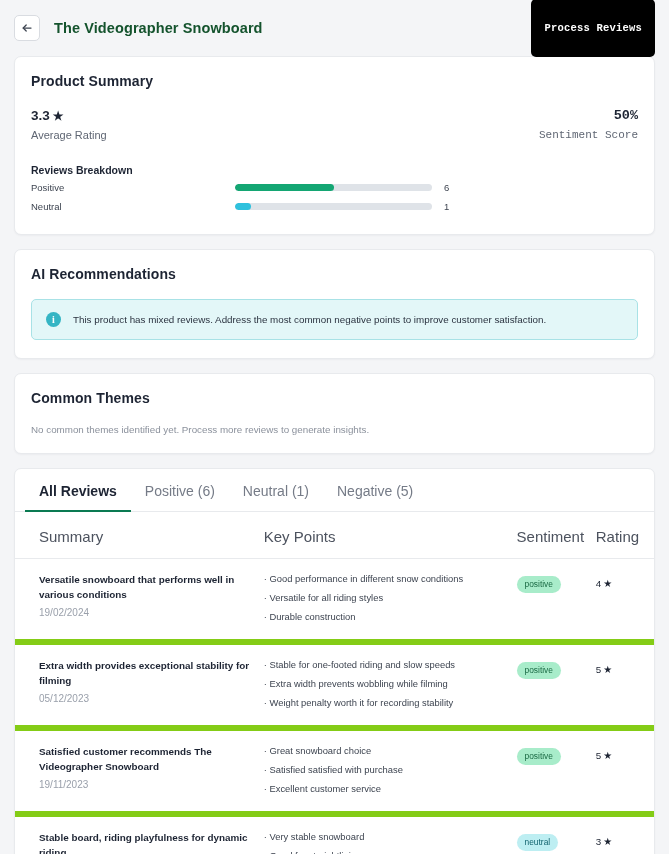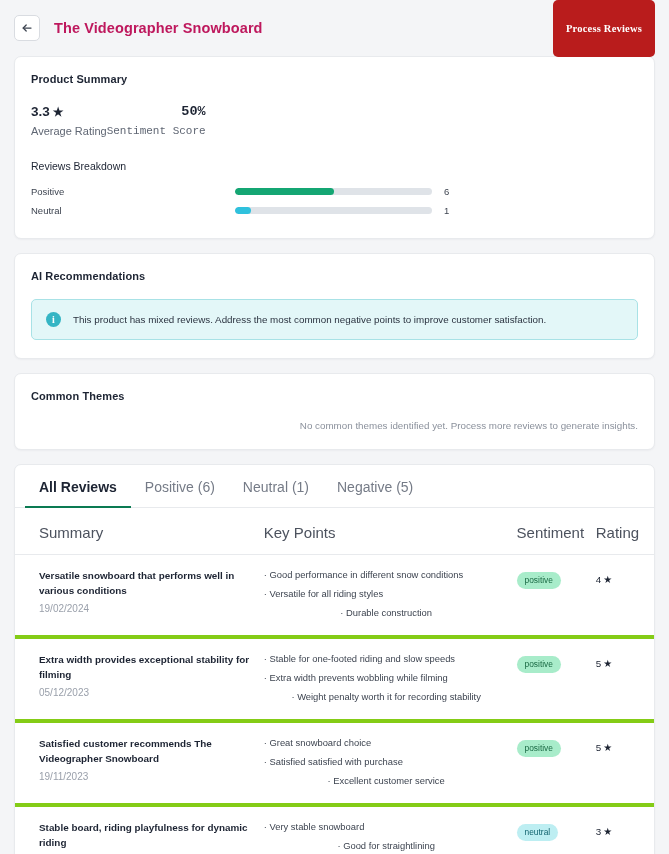--- a/index.html
+++ b/index.html
@@ -27,56 +27,57 @@
     border-radius: 5px;
     background: #ffffff;
     display: flex; align-items: center; justify-content: center;
     cursor: pointer;
     flex: 0 0 auto;
   }
   .back-btn svg { display: block; }
   .page-title {
     font-size: 14.5px;
     font-weight: bold;
-    color: #be185d;
+    color: #14532d;
     letter-spacing: .1px;
     flex: 1 1 auto;
   }
   .primary-btn {
-    background: #b91c1c;
+    background: #000000;
     color: #ffffff;
     border: none;
     border-radius: 5px;
     font-size: 10.5px;
     font-weight: bold;
     padding: 23px 13px;
     cursor: pointer;
-    font-family: Liberation Serif, serif;
+    font-family: Liberation Mono, monospace;
     letter-spacing: .2px;
   }
 
   
   .card {
     background: #ffffff;
     border: 1px solid #e8eaed;
     border-radius: 7px;
     margin: 0 14px 14px 14px;
     box-shadow: 0 1px 2px rgba(16,24,40,.04);
   }
   .card-pad { padding: 16px 16px 18px 16px; }
   .card-title {
-    font-size: 11px;
+    font-size: 14px;
     font-weight: bold;
     color: #1d2433;
     letter-spacing: .1px;
   }
 
   
   .summary-top {
     display: flex;
+    justify-content: space-between;
     align-items: flex-start;
     margin-top: 19px;
   }
   .stat-value {
     font-size: 13.5px;
     font-weight: bold;
     color: #1d2433;
     display: flex;
     align-items: center;
     gap: 3px;
@@ -87,24 +88,24 @@
     font-size: 11px;
     color: #5f6673;
     margin-top: 3px;
     line-height: 1.3;
   }
   .stat-right { text-align: right; font-family: Liberation Mono, monospace; }
   .stat-right .stat-value { justify-content: flex-end; }
 
   .breakdown-title {
     font-size: 10.5px;
-    font-weight: normal;
+    font-weight: bold;
     color: #1d2433;
     margin-top: 22px;
-    margin-bottom: 10px;
+    margin-bottom: 2px;
   }
   .bd-row {
     display: flex;
     align-items: center;
     height: 19px;
     font-size: 9.5px;
     color: #3d4450;
   }
   .bd-label { width: 204px; flex: 0 0 auto; }
   .bd-track {
@@ -144,21 +145,20 @@
     flex: 0 0 auto;
     font-family: "Liberation Serif", serif;
   }
   .rec-text { font-size: 9.8px; color: #2b3340; line-height: 1.35; }
 
   
   .themes-empty {
     font-size: 9.8px;
     color: #8b919c;
     margin-top: 18px;
-    text-align: right;
   }
 
   
   .reviews-card { padding: 0; overflow: hidden; }
   .tabs {
     display: flex;
     padding: 0 10px;
     border-bottom: 1px solid #e8eaed;
   }
   .tab {
@@ -185,21 +185,21 @@
     font-size: 15px;
     font-weight: normal;
     color: #4c525e;
     text-align: left;
     padding: 16px 0 13px 0;
     border-bottom: 1px solid #e8eaed;
   }
   table.reviews td {
     padding: 14px 0 16px 0;
     vertical-align: top;
-    border-bottom: 4px solid #84cc16;
+    border-bottom: 6px solid #84cc16;
   }
   .col-summary  { width: 248px; padding-left: 24px !important; padding-right: 12px !important; }
   .col-keypts   { width: 252px; padding-right: 8px !important; }
   .col-sent     { width: 79px; }
   .col-rating   { width: 58px; padding-right: 20px !important; text-align: left; }
   th.col-rating { text-align: left; }
 
   .rv-summary {
     font-size: 9.9px;
     font-weight: bold;
@@ -212,21 +212,21 @@
     margin-top: 5px;
   }
   .rv-points { list-style: none; }
   .rv-points li {
     font-size: 9.4px;
     color: #3d4450;
     line-height: 1.35;
     margin-bottom: 6px;
     white-space: nowrap;
   }
-  .rv-points li:last-child { margin-bottom: 0; text-align: center; }
+  .rv-points li:last-child { margin-bottom: 0; }
   .badge {
     display: inline-block;
     font-size: 8.4px;
     border-radius: 9px;
     padding: 3px 8px;
     line-height: 1.25;
   }
   .badge.positive { background: #a8ecca; color: #1b6b45; }
   .badge.neutral  { background: #bdeef2; color: #12636e; }
   .rv-rating {

